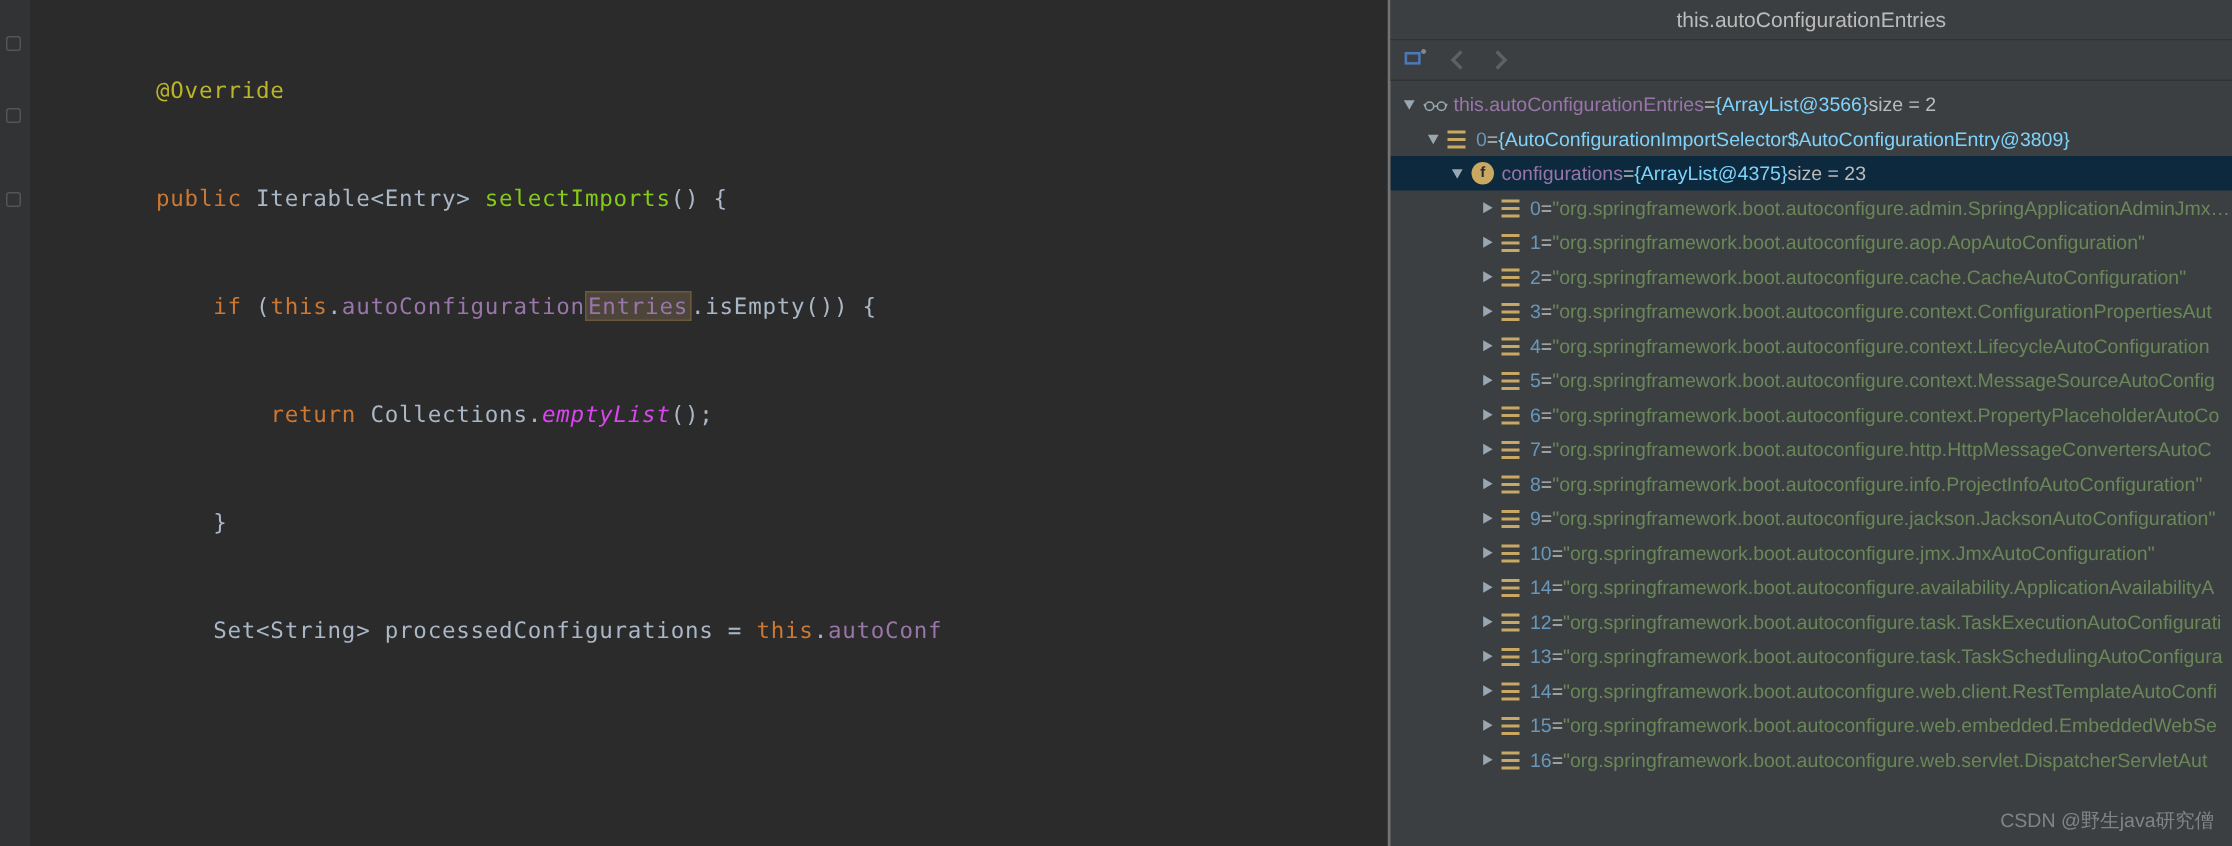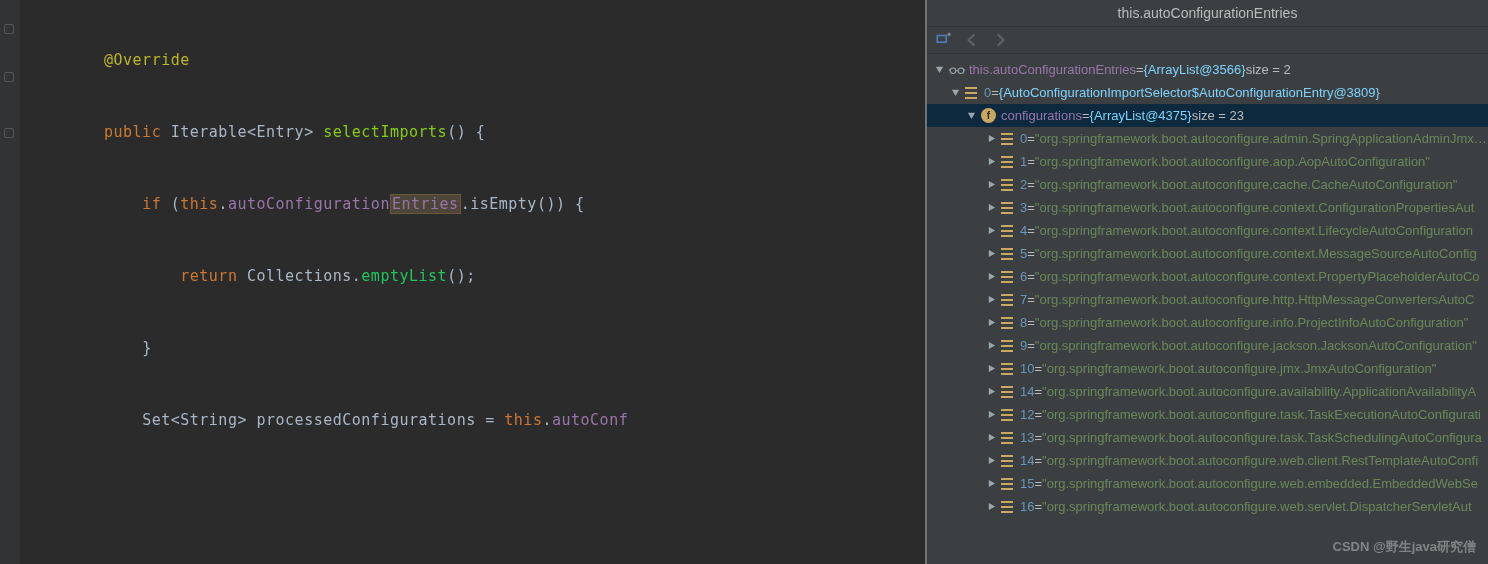--- a/index.html
+++ b/index.html
@@ -43,21 +43,21 @@
   white-space: pre;
   line-height: 24px;
   font-size: 15px;
   letter-spacing: 0.5px;
 }
 .code-line { min-height: 24px; padding-left: 80px; }
 .kw { color: #cc7832; }
 .ann { color: #bbb529; }
 .method { color: #84cc16; }
 .field { color: #9876aa; }
-.static { color: #22c55e; }
+.static { color: #d946ef; font-style: italic; }
 .hl-box { background: rgba(156, 128, 92, 0.3); border: 1px solid #6a5a3a; padding: 0 1px; }
 
 
 .debugger {
   flex: 1;
   background: #3c3f41;
   display: flex;
   flex-direction: column;
   border-left: 2px solid #737373;
 }
@@ -130,21 +130,20 @@
 .var-idx { color: #6897bb; }
 .var-str { color: #6a8759; }
 
 .watermark {
   position: absolute;
   bottom: 8px;
   right: 12px;
   color: rgba(200,200,200,0.5);
   font-family: 'Segoe UI', sans-serif;
   font-size: 13px;
-  font-weight: bold;
 }
 </style>
 </head>
 <body>
 
 <div class="container">
 
   <div class="editor">
     <div class="gutter">
       <div class="gutter-mark" style="top:24px"></div>

